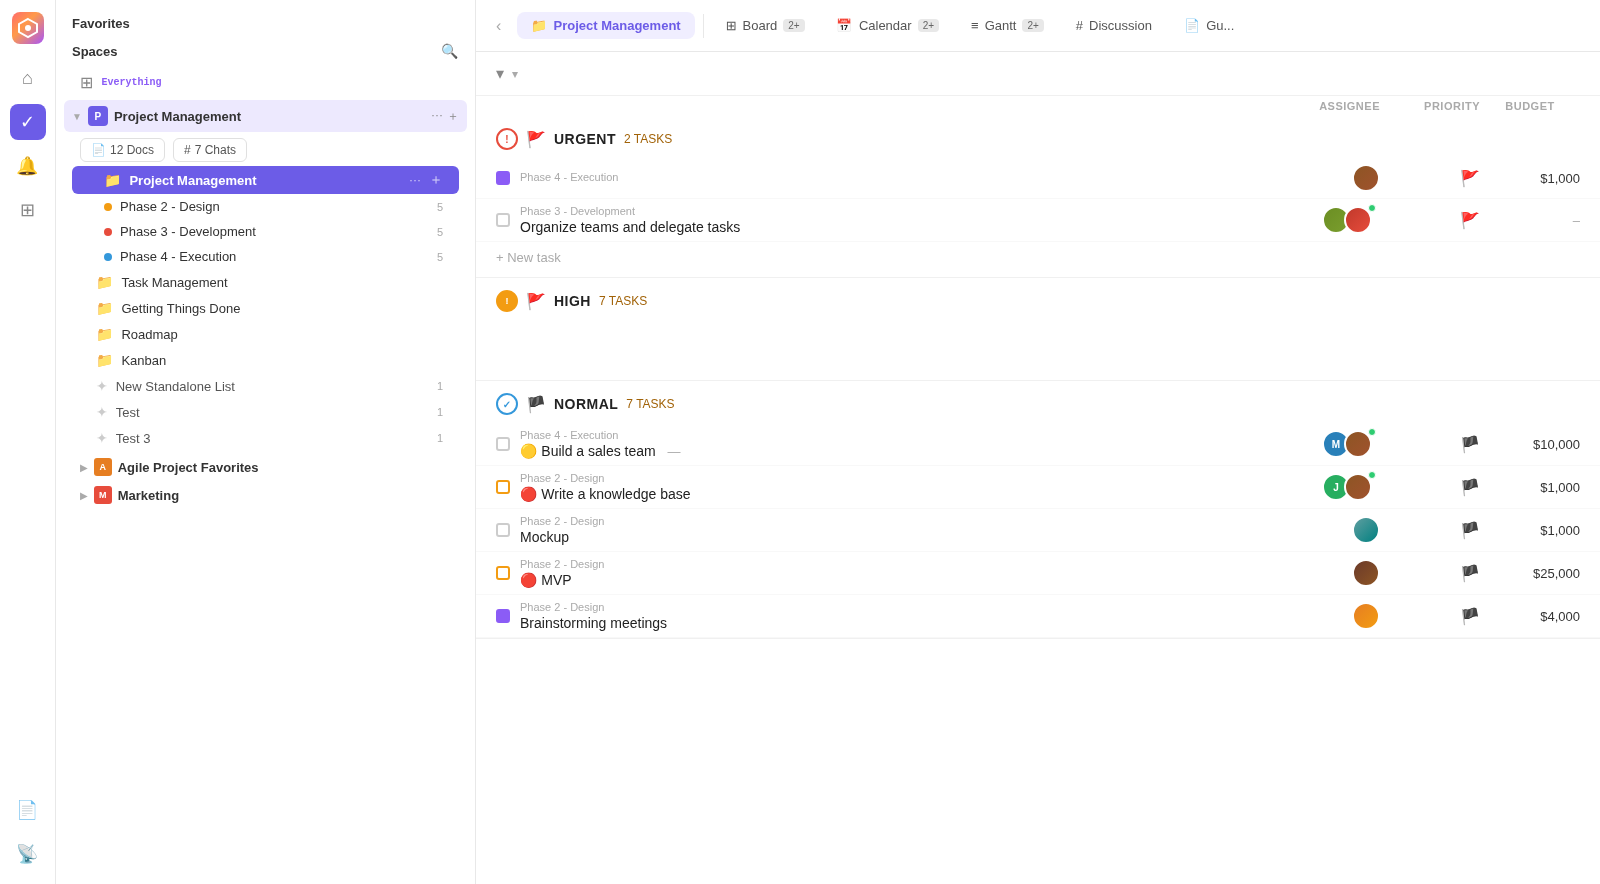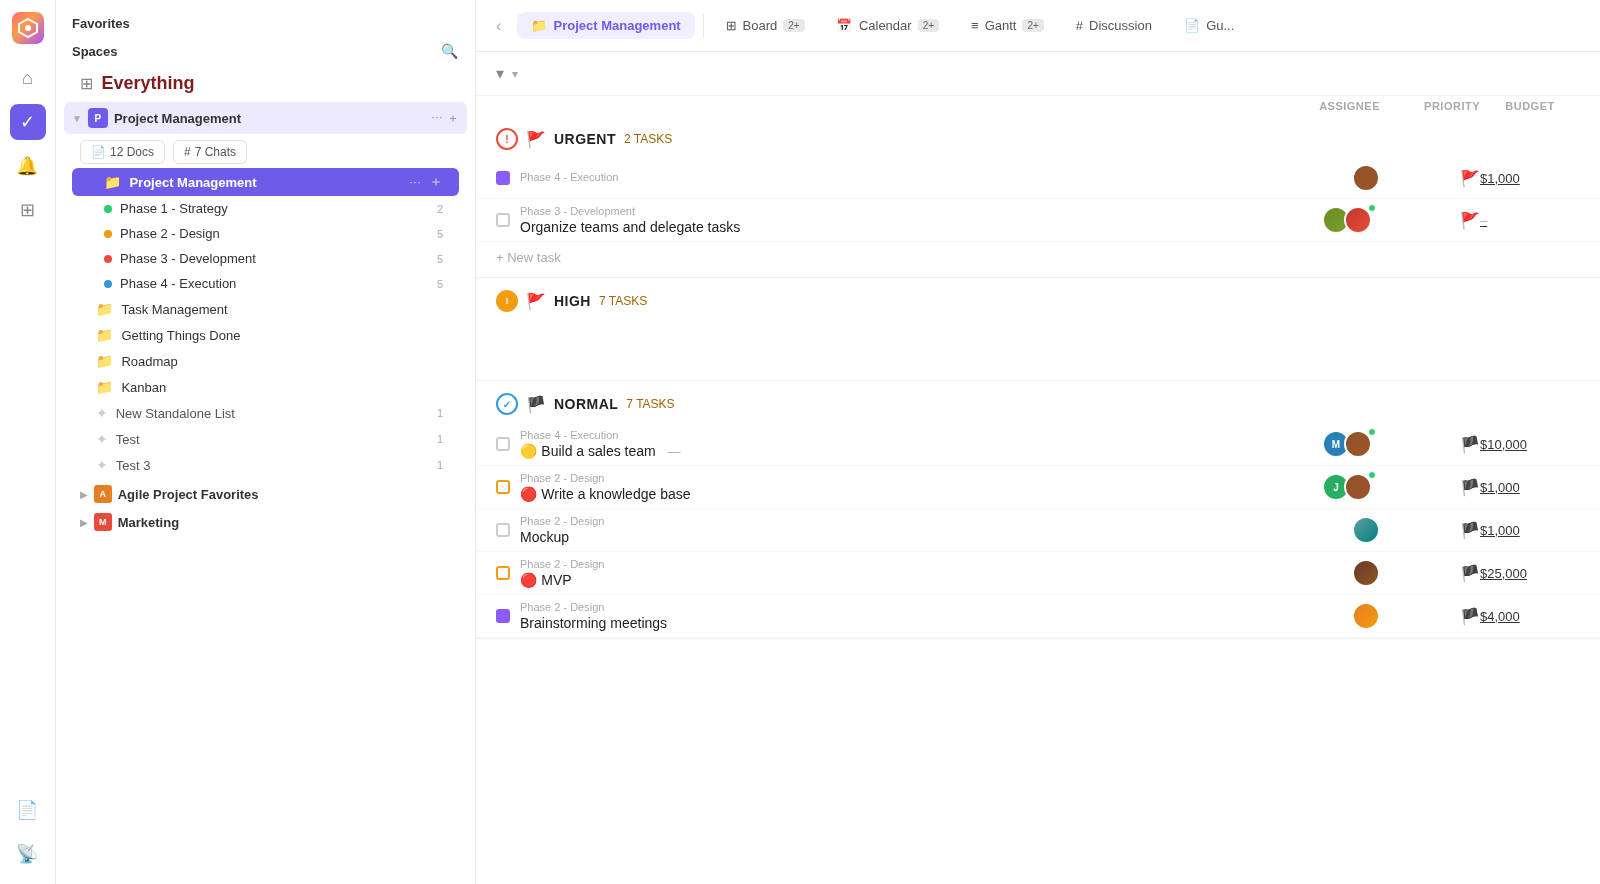--- a/index.html
+++ b/index.html
@@ -53,21 +53,21 @@
       padding: 4px 16px 8px;
     }
     .spaces-header span { font-size: 13px; font-weight: 600; color: #333; }
     .spaces-header .search-btn { color: #aaa; cursor: pointer; font-size: 14px; }
 
     .everything-item {
       display: flex; align-items: center; gap: 8px;
       padding: 6px 16px; cursor: pointer; border-radius: 6px; margin: 0 8px;
     }
     .everything-item .grid-icon { color: #888; font-size: 16px; }
-    .everything-item .label { font-size: 18px; font-weight: 600; color: #7f1d1d; }
+    .everything-item .label { font-size: 10px; font-weight: 600; color: #8b5cf6; font-family: Liberation Mono, monospace; }
 
     .space-item {
       padding: 2px 8px;
     }
     .space-header {
       display: flex; align-items: center; gap: 6px;
       padding: 6px 8px; border-radius: 6px; cursor: pointer;
       background: #ede9fe;
     }
     .space-avatar {
@@ -223,21 +223,21 @@
     .avatar {
       width: 28px; height: 28px; border-radius: 50%; border: 2px solid white;
       display: flex; align-items: center; justify-content: center;
       font-size: 11px; font-weight: bold; color: white;
       margin-left: -6px; overflow: hidden;
     }
     .avatar:first-child { margin-left: 0; }
     .task-priority { width: 100px; display: flex; justify-content: flex-end; }
     .priority-flag-red { color: #e74c3c; font-size: 16px; }
     .priority-flag-blue { color: #74b9ff; font-size: 16px; }
-    .task-budget { width: 100px; text-align: left; font-size: 13px; color: #333; text-decoration: underline; }
+    .task-budget { width: 100px; text-align: right; font-size: 13px; color: #333; }
 
     .new-task-row {
       padding: 8px 20px 12px;
       font-size: 13px; color: #aaa; cursor: pointer;
     }
 
     .high-section-empty {
       padding: 16px 20px;
       min-height: 60px;
     }
@@ -304,25 +304,20 @@
     </div>
 
     <div class="list-item active">
       <span class="folder-icon">📁</span>
       <span class="list-label">Project Management</span>
       <span style="color:rgba(255,255,255,0.7);font-size:12px">···</span>
       <span style="color:rgba(255,255,255,0.7);font-size:14px">＋</span>
     </div>
 
     <div class="list-item">
-      <div class="list-dot" style="background:#2ecc71"></div>
-      <span class="list-label">Phase 1 - Strategy</span>
-      <span class="list-count">2</span>
-    </div>
-    <div class="list-item">
       <div class="list-dot" style="background:#f39c12"></div>
       <span class="list-label">Phase 2 - Design</span>
       <span class="list-count">5</span>
     </div>
     <div class="list-item">
       <div class="list-dot" style="background:#e74c3c"></div>
       <span class="list-label">Phase 3 - Development</span>
       <span class="list-count">5</span>
     </div>
     <div class="list-item">

